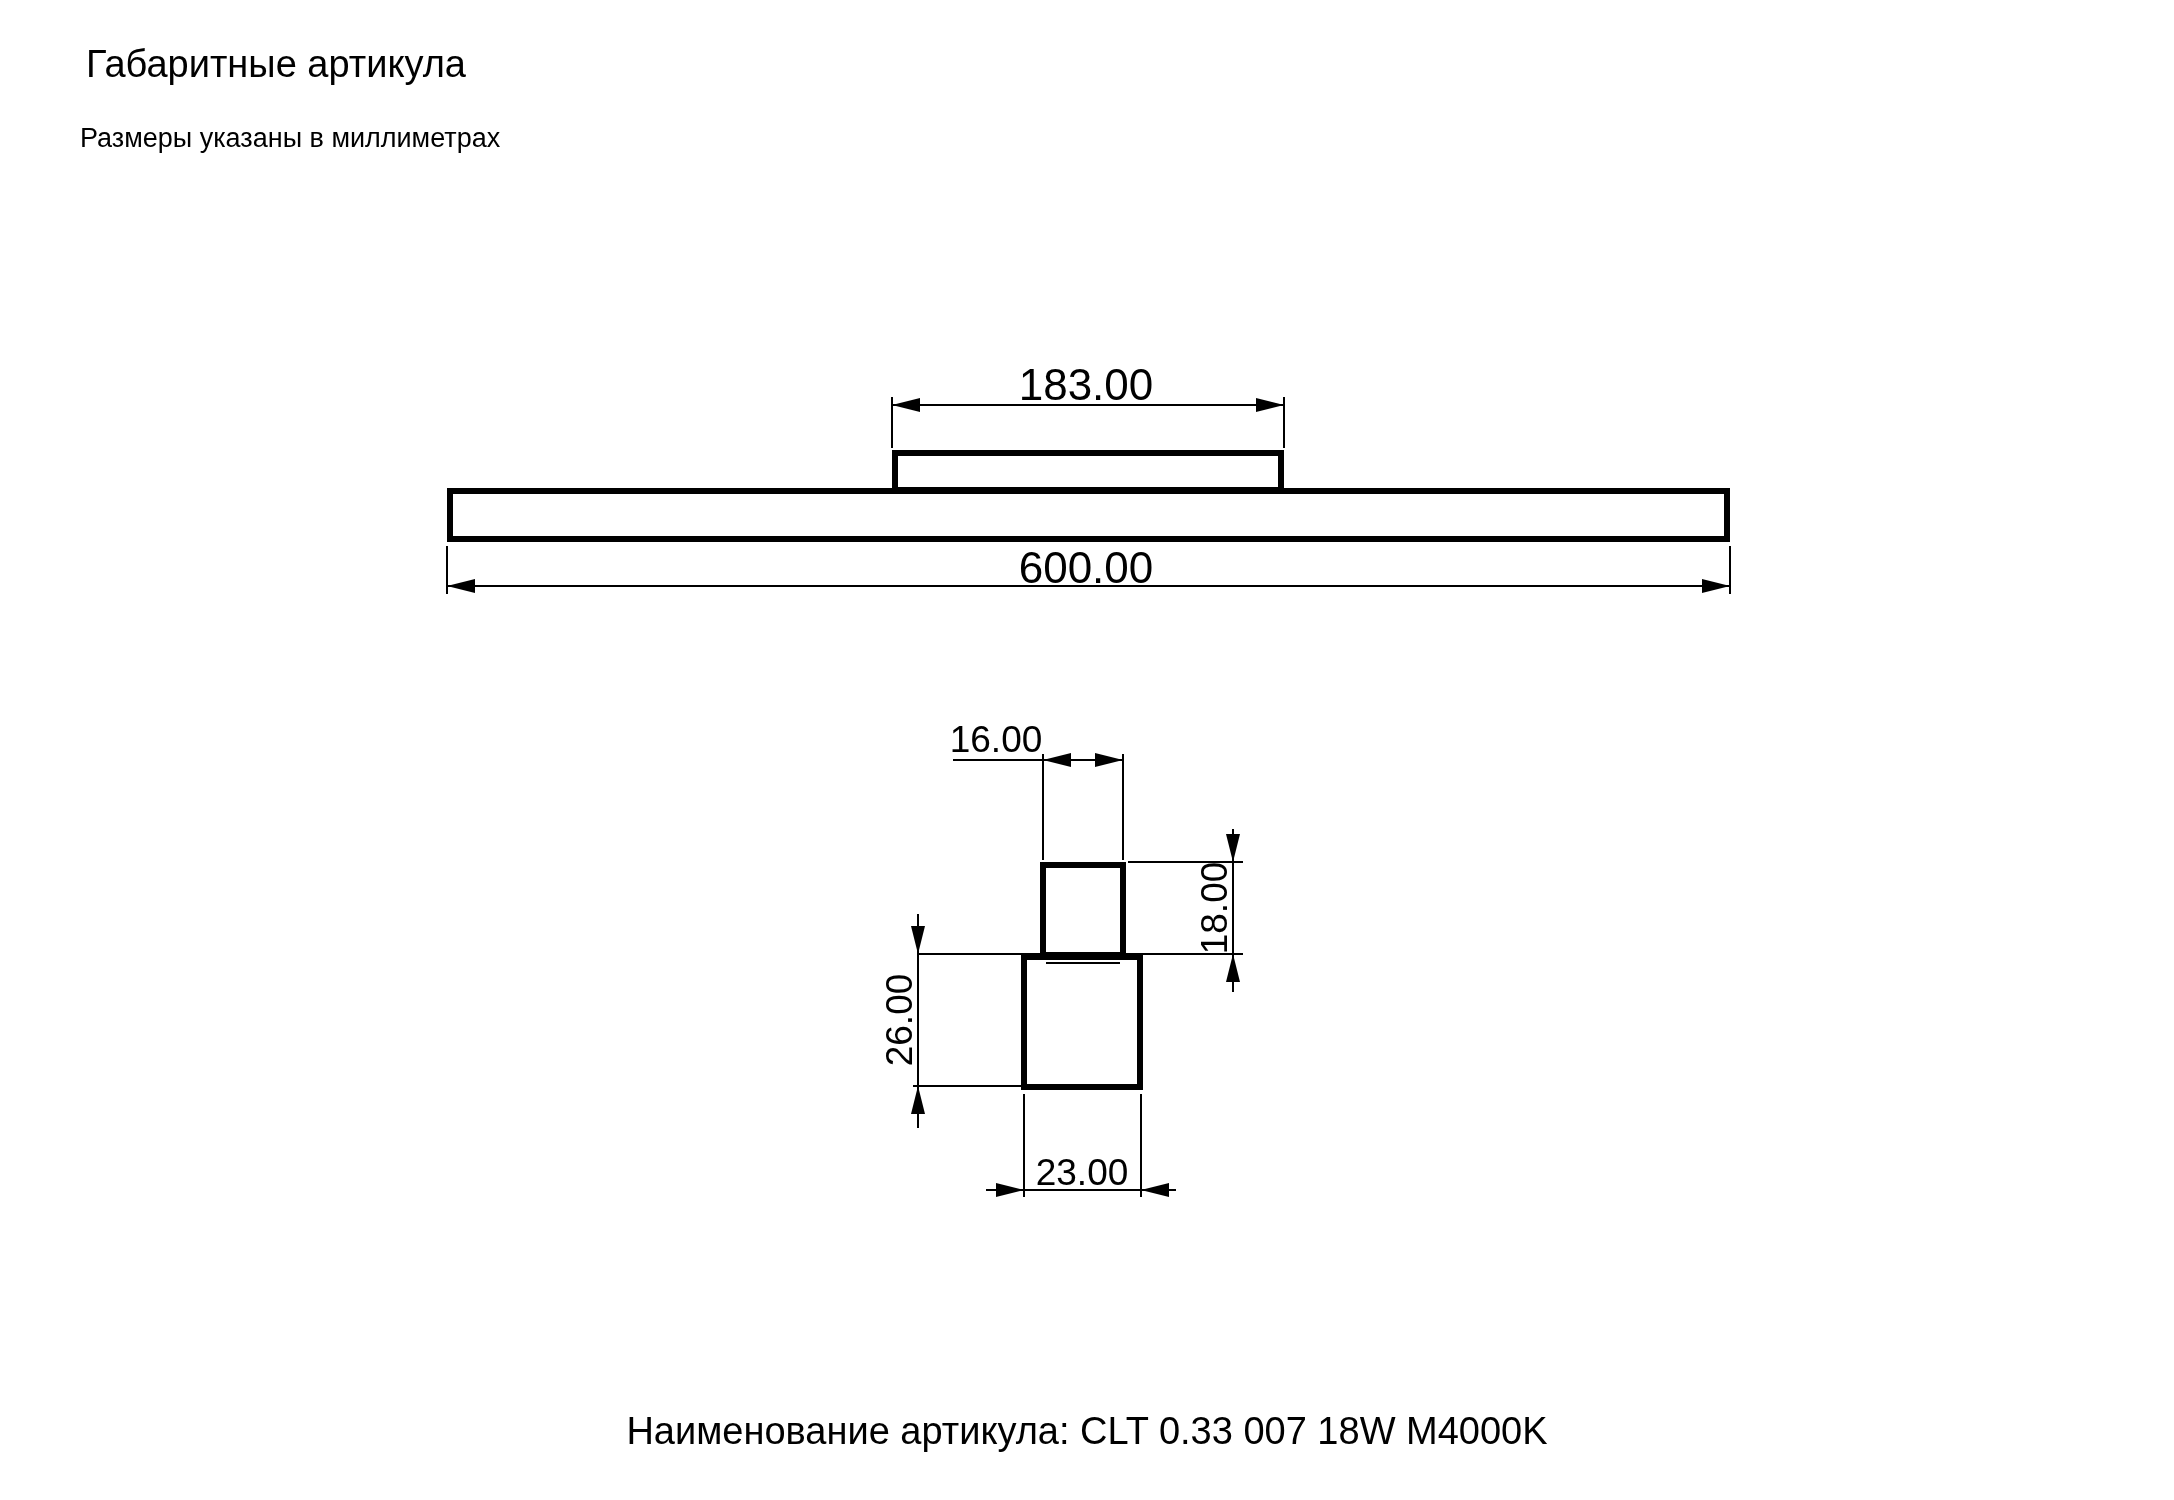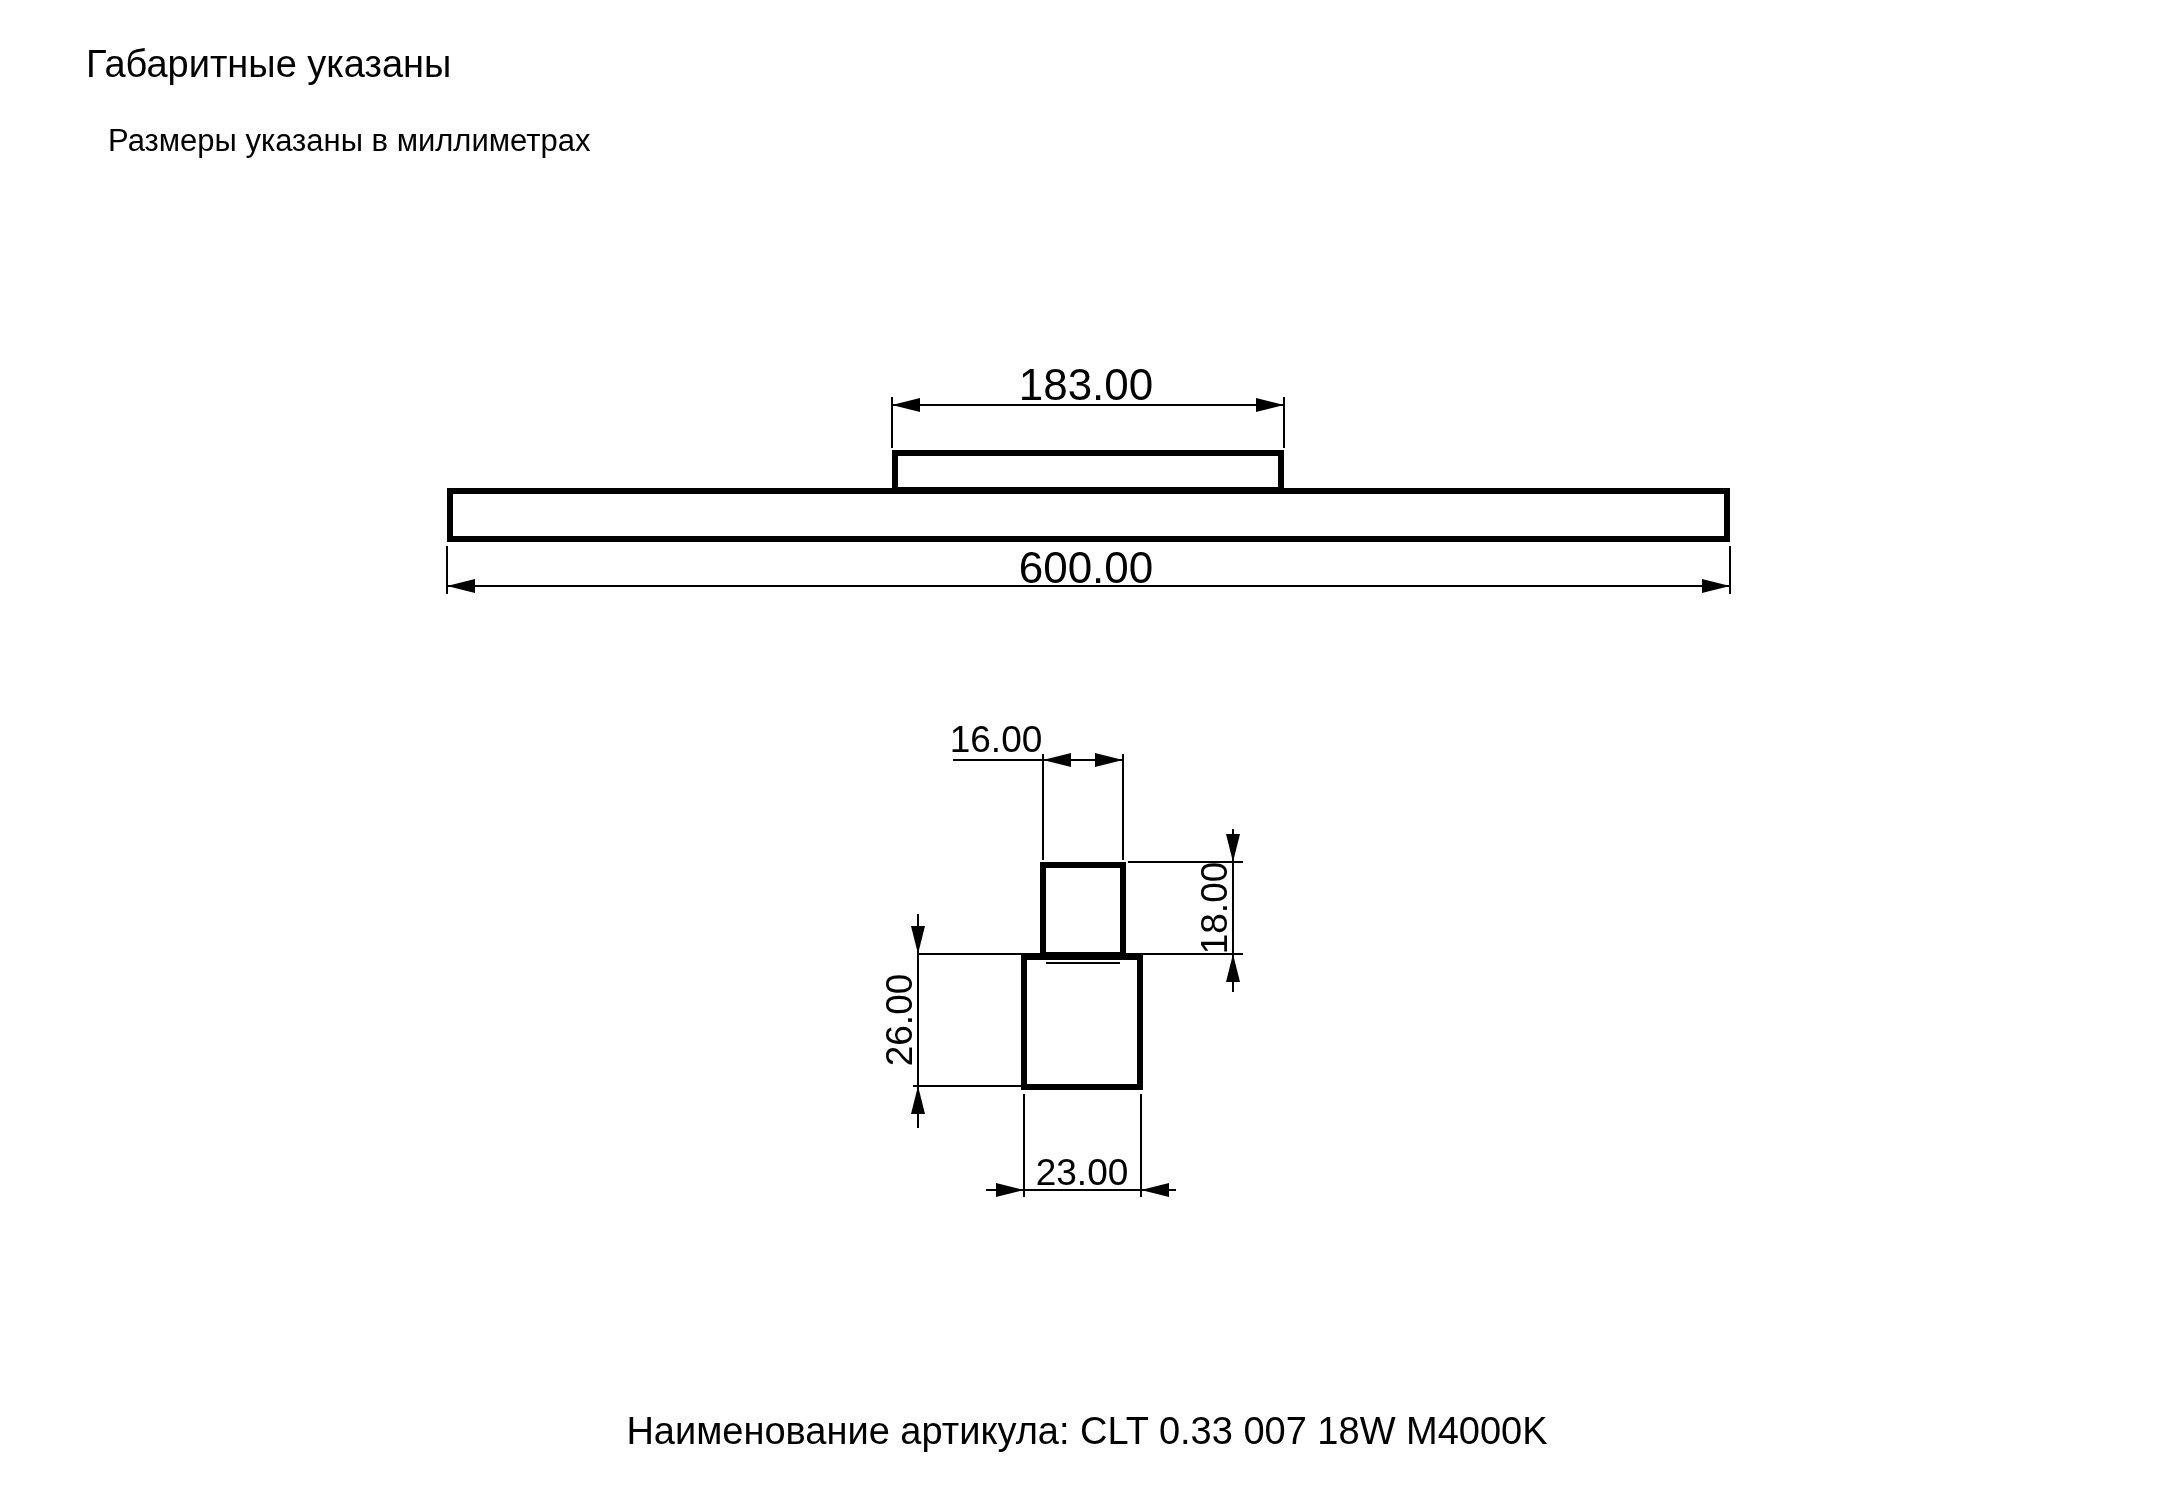--- a/index.html
+++ b/index.html
@@ -18,23 +18,23 @@
   .page-title {
     position: absolute;
     left: 86px;
     top: 44px;
     font-size: 38px;
     line-height: 1.1;
     white-space: nowrap;
   }
   .units-note {
     position: absolute;
-    left: 108px;
+    left: 80px;
     top: 124px;
-    font-size: 31px;
+    font-size: 27px;
     line-height: 1.1;
     white-space: nowrap;
   }
   .article-name {
     position: absolute;
     left: 0;
     top: 1410px;
     width: 100%;
     text-align: center;
     font-size: 38px;
@@ -57,21 +57,21 @@
   }
   .dim-sm {
     font-family: "Liberation Sans", sans-serif;
     font-size: 37px;
     fill: #000000;
   }
 </style>
 </head>
 <body>
 
-<div class="page-title">Габаритные указаны</div>
+<div class="page-title">Габаритные артикула</div>
 <div class="units-note">Размеры указаны в миллиметрах</div>
 
 <svg class="drawing" viewBox="0 0 2174 1500" xmlns="http://www.w3.org/2000/svg">
 
   <g>
 
     <rect class="thick" x="450" y="491" width="1277" height="48"></rect>
 
     <rect class="thick" x="895" y="453" width="386" height="37"></rect>
 

